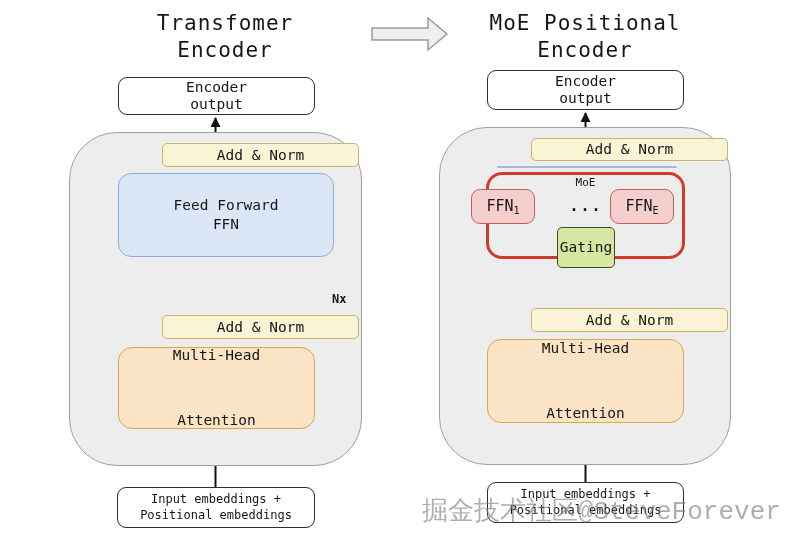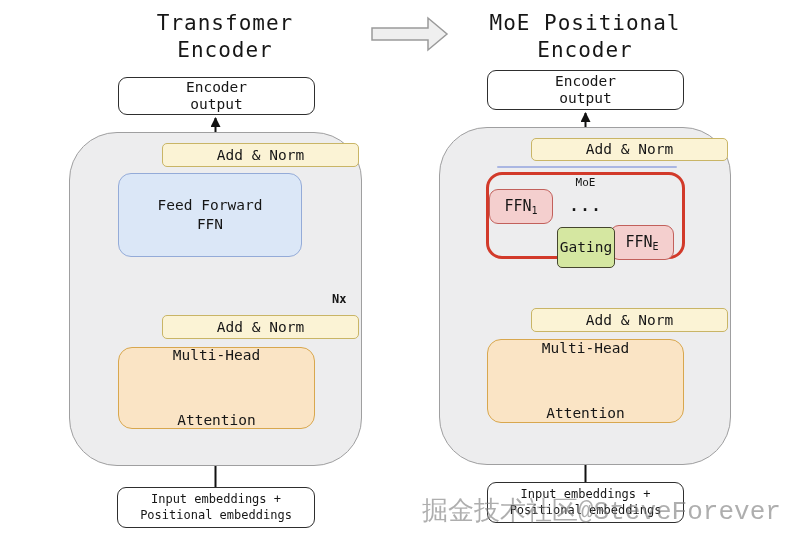--- a/index.html
+++ b/index.html
@@ -85,21 +85,21 @@
     <div>Encoder</div>
     <div>output</div>
   </div>
 
   <div class="abs container" style="left:69px; top:132px; width:293px; height:334px;"></div>
 
   <div class="box yellow-box" style="left:118px; top:143px; width:197px; height:24px;">
     <div>Add &amp; Norm</div>
   </div>
 
-  <div class="box blue-box" style="left:118px; top:173px; width:184px; height:84px;">
+  <div class="box blue-box" style="left:118px; top:173px; width:216px; height:84px;">
     <div>Feed Forward</div>
     <div>FFN</div>
   </div>
 
   <div class="nx" style="left:332px; top:292px;">Nx</div>
 
   <div class="box yellow-box" style="left:118px; top:315px; width:197px; height:24px;">
     <div>Add &amp; Norm</div>
   </div>
 
@@ -123,29 +123,29 @@
   <div class="box yellow-box" style="left:487px; top:138px; width:197px; height:23px;">
     <div>Add &amp; Norm</div>
   </div>
 
   <div class="blue-remnant" style="left:497px; top:166px; width:180px;"></div>
 
   <div class="abs moe-wrap" style="left:486px; top:172px; width:199px; height:87px;"></div>
 
   <div class="small-note" style="left:486px; top:176px; width:199px;">MoE</div>
 
-  <div class="box pink-box" style="left:489px; top:189px; width:64px; height:35px;">
+  <div class="box pink-box" style="left:471px; top:189px; width:64px; height:35px;">
     <div>
       <span>FFN</span><sub class="idx">1</sub>
     </div>
   </div>
 
   <div class="dots" style="left:566px; top:197px; width:40px;">...</div>
 
-  <div class="box pink-box" style="left:610px; top:189px; width:64px; height:35px;margin-top:36px;">
+  <div class="box pink-box" style="left:610px; top:189px; width:64px; height:35px;">
     <div>
       <span>FFN</span><sub class="idx">E</sub>
     </div>
   </div>
 
   <div class="box green-box" style="left:557px; top:227px; width:58px; height:41px;">
     <div>Gating</div>
   </div>
 
   <div class="box yellow-box" style="left:487px; top:308px; width:197px; height:24px;">

